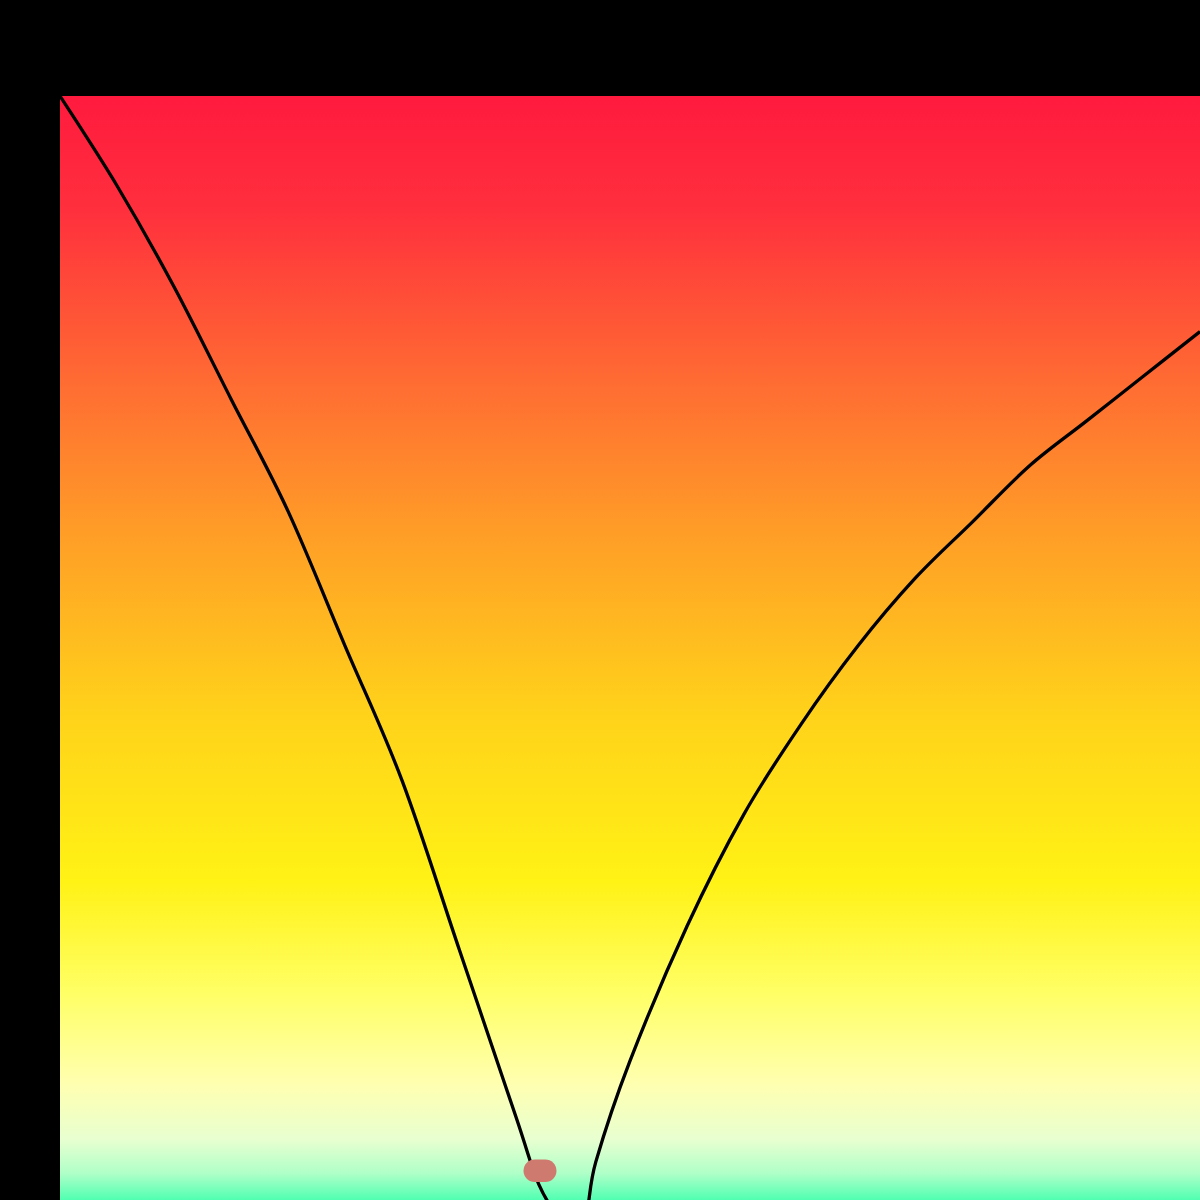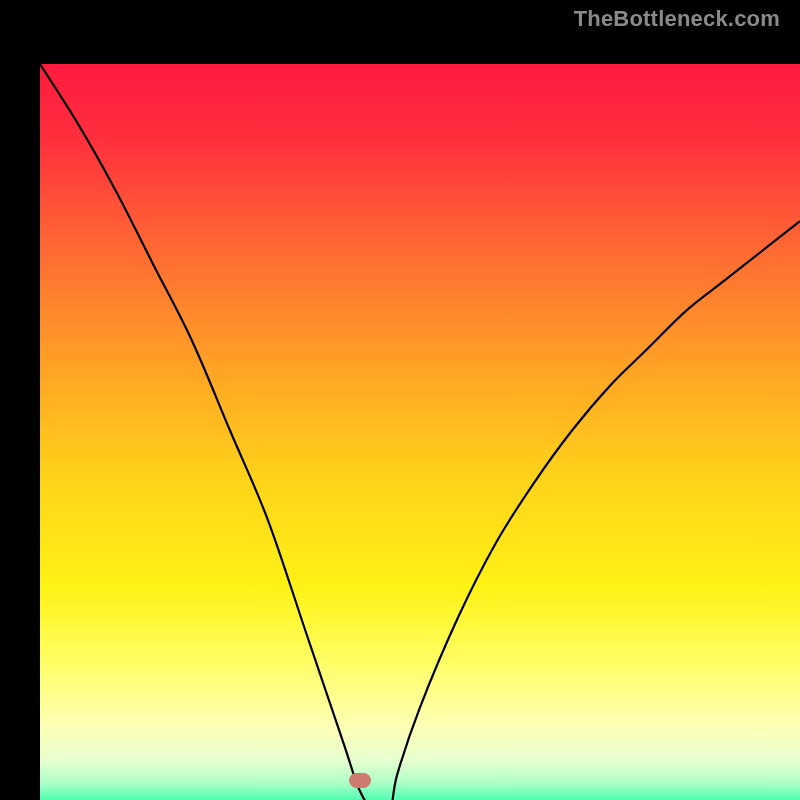--- a/index.html
+++ b/index.html
@@ -43,21 +43,20 @@
     height: 15px;
     border-radius: 8px;
     background: #cf7a6f;
   }
 </style>
 </head>
 <body>
 
 <div class="chart-container">
 
-  <div class="watermark">TheBottleneck.com</div>
 
   <div class="gradient-area">
     <svg id="plot-svg" viewBox="0 0 760 748" preserveAspectRatio="none">
       <defs>
         <linearGradient id="bg-grad" x1="0" y1="0" x2="0" y2="1">
             <stop offset="0%" stop-color="#ff1a3e"></stop>
             <stop offset="10%" stop-color="#ff2f3d"></stop>
             <stop offset="25%" stop-color="#ff6a33"></stop>
             <stop offset="40%" stop-color="#ffa126"></stop>
             <stop offset="55.00000000000001%" stop-color="#ffd21a"></stop>

